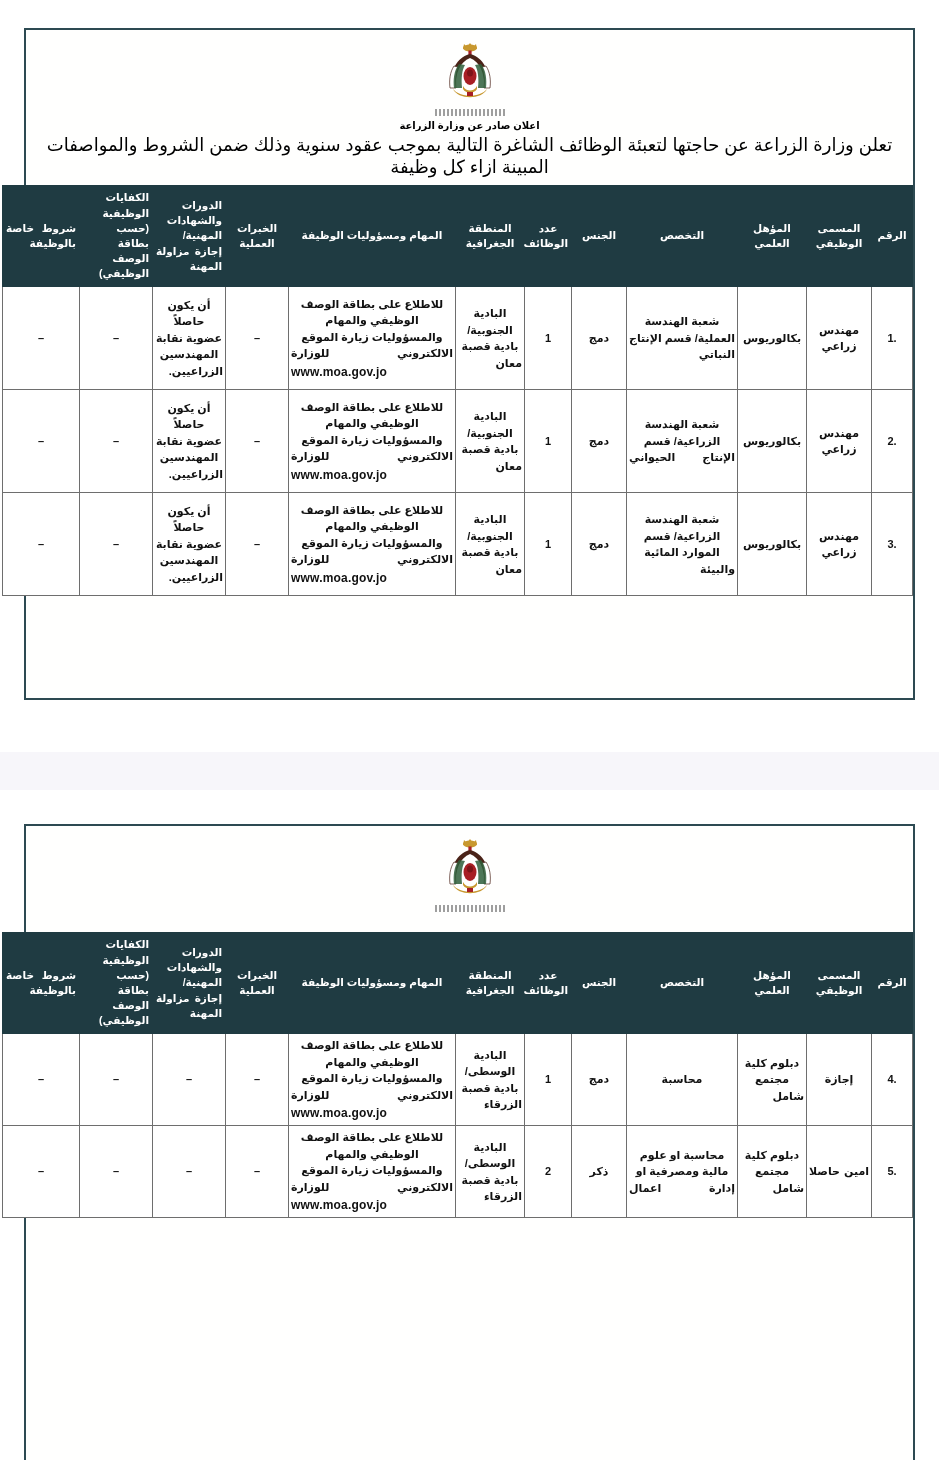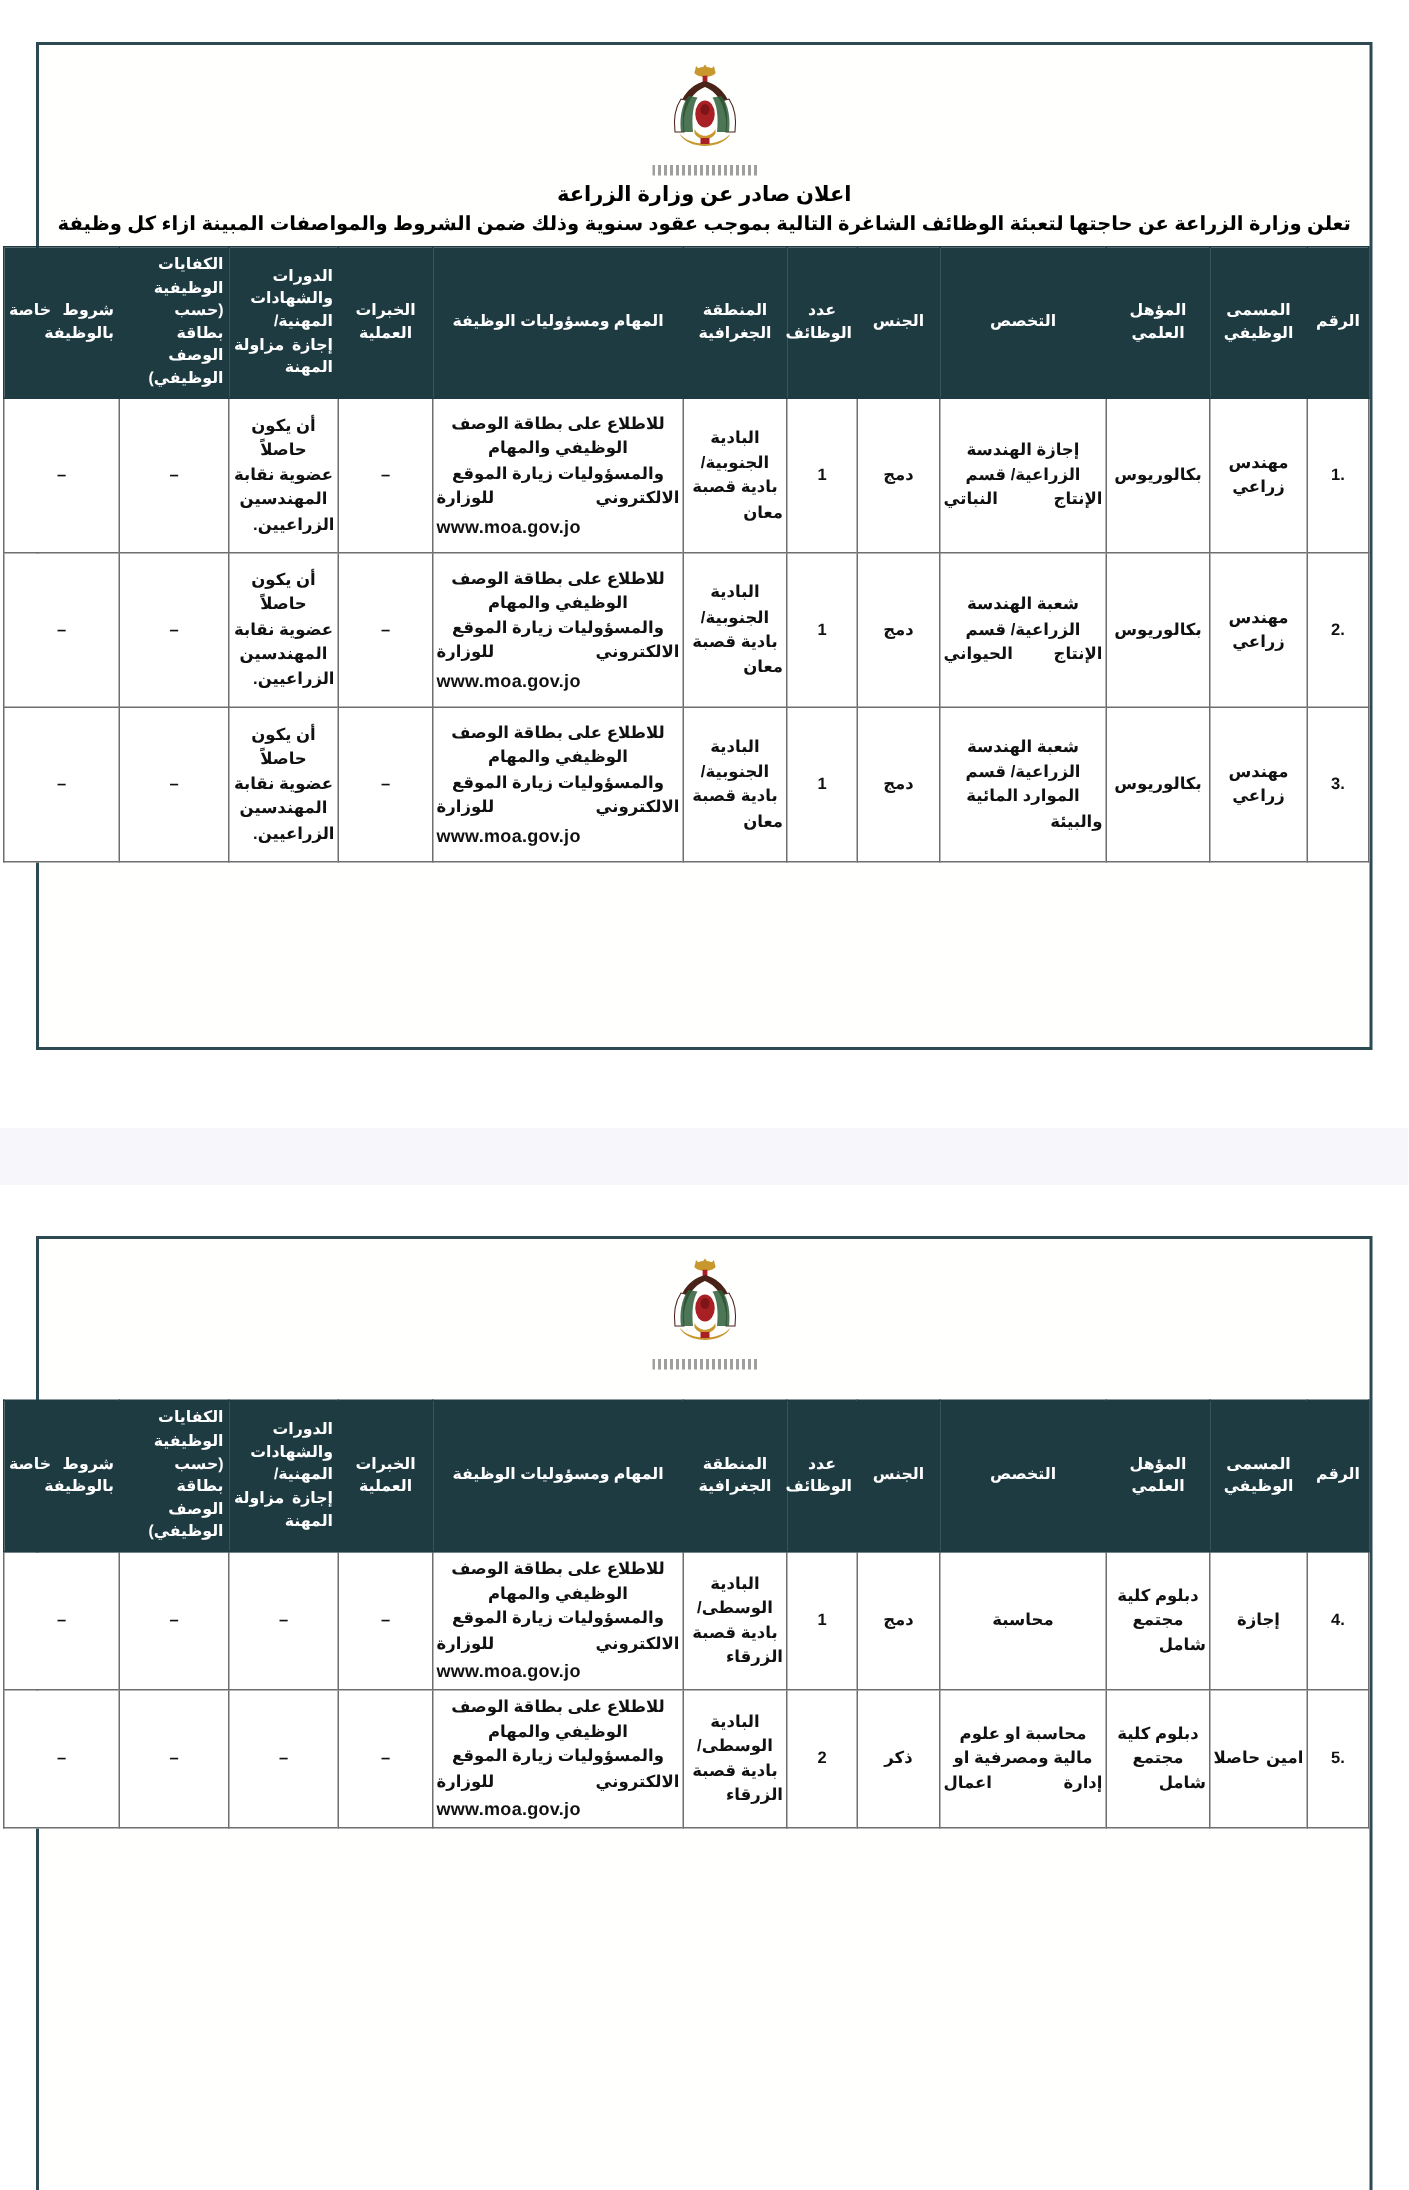--- a/index.html
+++ b/index.html
@@ -63,28 +63,28 @@
         rgba(255,255,255,0) 2px, rgba(255,255,255,0) 4px);
     opacity: .65;
   }
 
   
   .head-block {
     text-align: center;
     margin-top: 4px;
   }
   .ann-title {
-    font-size: 14px;
+    font-size: 10px;
     font-weight: bold;
     letter-spacing: 0px;
     margin-bottom: 3px;
   }
   .ann-sub {
-    font-size: 13px;
-    font-weight: bold;
+    font-size: 18px;
+    font-weight: normal;
     margin-bottom: 7px;
   }
 
   
   table.jobs {
     border-collapse: collapse;
     table-layout: fixed;
     margin: 0 auto;
     width: 843px;
     direction: rtl;
@@ -201,21 +201,21 @@
           <th class="r-courses just">الدورات والشهادات المهنية/إجازة مزاولة المهنة</th>
           <th class="r-compet just">الكفايات الوظيفية (حسب بطاقة الوصف الوظيفي)</th>
           <th class="r-cond just">شروط خاصة بالوظيفة</th>
         </tr>
       </thead>
       <tbody>
         <tr class="row-h">
           <td class="r-num">.1</td>
           <td class="r-title">مهندس زراعي</td>
           <td class="r-degree">بكالوريوس</td>
-          <td class="r-spec justify-cell">إجازة الهندسة الزراعية/ قسم الإنتاج النباتي</td>
+          <td class="r-spec justify-cell">شعبة الهندسة العملية/ قسم الإنتاج النباتي</td>
           <td class="r-gender">دمج</td>
           <td class="r-count">1</td>
           <td class="r-region justify-cell">البادية الجنوبية/ بادية قصبة معان</td>
           <td class="r-tasks tasks-cell">
             <span>للاطلاع على بطاقة الوصف الوظيفي والمهام والمسؤوليات زيارة الموقع الالكتروني للوزارة</span>
             <span class="url">www.moa.gov.jo</span>
           </td>
           <td class="r-exp dash">–</td>
           <td class="r-courses justify-cell">أن يكون حاصلاً عضوية نقابة المهندسين الزراعيين.</td>
           <td class="r-compet dash">–</td>

